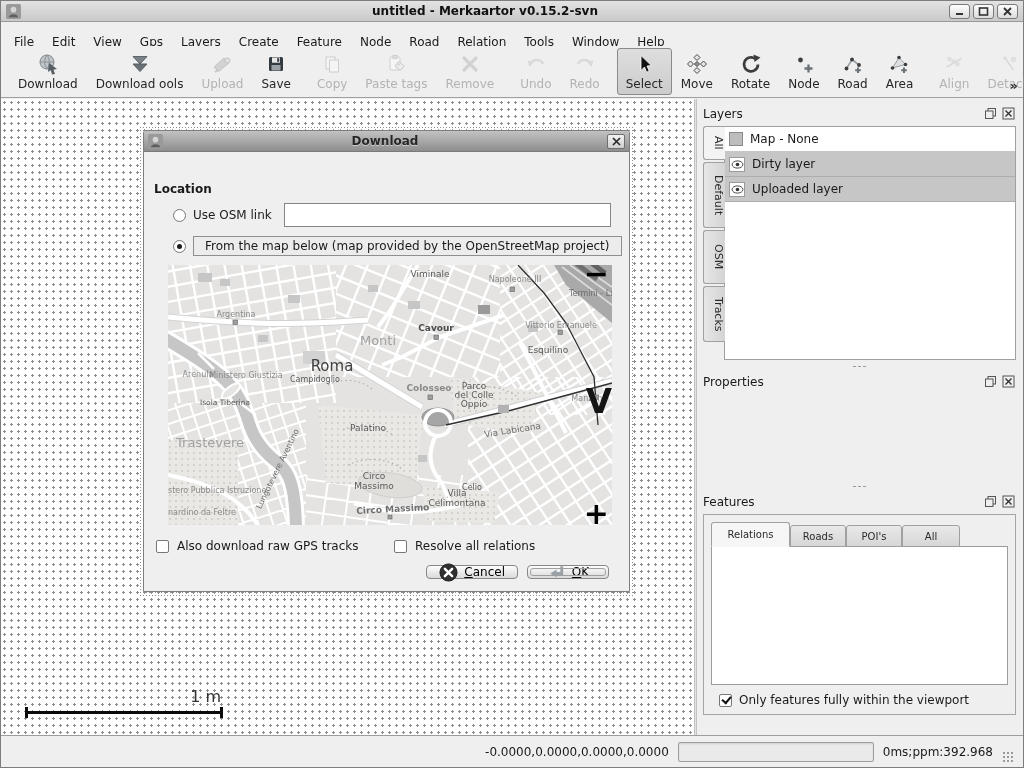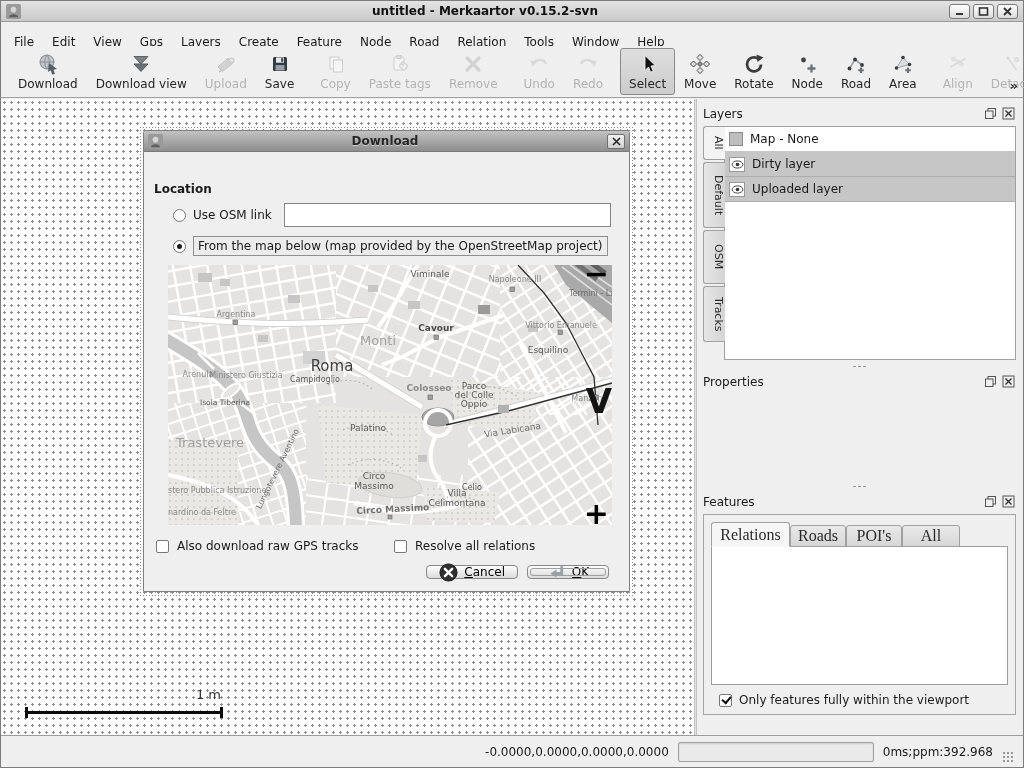--- a/index.html
+++ b/index.html
@@ -36,21 +36,21 @@
 .tbtn.active { background:linear-gradient(#dedede,#cccccc); border-color:#8a8a8a; }
 .tsep { width:1px; background:#c4c4c4; margin:5px 4px; }
 .tb-overflow { position:absolute; right:6px; bottom:8px; font-weight:bold; color:#333; font-size:13px; }
 
 
 .canvas { position:absolute; left:1px; top:99px; width:693px; bottom:33px; background:#fff;
   background-image:radial-gradient(#8d8d8d 1px, transparent 1.25px); background-size:7px 7px; }
 .scalebar { position:absolute; left:24px; top:612px; width:198px; height:3px; background:#0a0a0a; }
 .scalebar::before, .scalebar::after { content:""; position:absolute; top:-4px; width:3px; height:11px; background:#0a0a0a; }
 .scalebar::before { left:0; } .scalebar::after { right:0; }
-.scale-label { position:absolute; right:2px; top:-24px; font-size:13px; color:#333; }
+.scale-label { position:absolute; right:2px; top:-24px; font-size:16px; color:#333; }
 .vsplit { position:absolute; left:694px; top:99px; width:3px; bottom:33px; background:#e2e2e2; border-left:1px solid #c2c2c2; border-right:1px solid #c2c2c2; }
 
 
 .rightpanel { position:absolute; left:697px; top:99px; right:1px; bottom:33px; background:#efefef; padding:5px 7px 0 6px; }
 .panel-header { display:flex; align-items:center; height:19px; margin-bottom:3px; }
 .panel-title { flex:1; font-size:12px; color:#1a1a1a; }
 .ph-btn { width:14px; height:14px; margin-left:4px; display:flex; }
 .layers-body { display:flex; height:234px; }
 .vtabs { width:22px; display:flex; flex-direction:column; gap:2px; z-index:2; margin-right:-1px; }
 .vtab { writing-mode:vertical-rl; text-align:center; font-size:11px; color:#2a2a2a;
@@ -62,21 +62,21 @@
 .layer-row { display:flex; align-items:center; height:25px; padding:0 4px; gap:7px; border-bottom:1px solid #c6c6c6; background:#fff; }
 .layer-row.selected { background:#c6c6c6; border-bottom-color:#adadad; }
 .nonebox { width:14px; height:14px; background:#bdbdbd; border:1px solid #8a8a8a; }
 .eyebox { width:16px; height:15px; background:#fff; border:1px solid #9a9a9a; display:flex; align-items:center; justify-content:center; }
 .hgrip { height:12px; display:flex; align-items:center; justify-content:center; }
 .hgrip span { width:16px; height:3px; background-image:radial-gradient(#9a9a9a 1px, transparent 1.2px); background-size:5px 3px; }
 .props-body { height:86px; }
 .features-box { border:1px solid #a5a5a5; padding:7px; background:#efefef; }
 .ftabs { display:flex; height:25px; margin-bottom:-1px; position:relative; z-index:2; }
 .ftab { border:1px solid #a0a0a0; border-radius:3px 3px 0 0; background:linear-gradient(#e9e9e9,#d6d6d6);
-  display:flex; align-items:center; justify-content:center; font-size:16px; color:#2a2a2a; margin-top:3px;font-family:Liberation Serif, serif; }
+  display:flex; align-items:center; justify-content:center; font-size:10px; color:#2a2a2a; margin-top:3px; }
 .ftab.active { background:#f6f6f6; margin-top:0; border-bottom-color:#f6f6f6; }
 .ftab-0{width:79px;} .ftab-1{width:56px;} .ftab-2{width:56px;} .ftab-3{width:58px;}
 .fpane { height:139px; background:#fff; border:1px solid #9c9c9c; }
 .viewport-row { display:flex; align-items:center; gap:7px; margin:8px 0 0 8px; }
 
 
 .checkbox { width:13px; height:13px; border:1px solid #777; background:#fff; border-radius:2px; position:relative; flex:none; }
 .checkbox.checked::after { content:""; position:absolute; left:2px; top:1px; width:7px; height:4px;
   border-left:2px solid #111; border-bottom:2px solid #111; transform:rotate(-50deg); }
 .radio { width:13px; height:13px; border:1px solid #777; border-radius:50%; background:#fff; position:relative; flex:none; }
@@ -97,21 +97,21 @@
 .dialog { width:487px; background:#efefef; border:1px solid #7f7f7f; border-radius:3px 3px 0 0; position:relative; }
 .dlg-titlebar { height:21px; background:linear-gradient(#c2c2c2,#8e8e8e); border-bottom:1px solid #7a7a7a;
   border-radius:2px 2px 0 0; display:flex; align-items:center; padding:0 4px; }
 .dlg-title { flex:1; text-align:center; font-weight:bold; color:#262626; text-shadow:0 1px 0 #cdcdcd; }
 .dlg-close { width:18px; height:15px; border:1px solid #6f6f6f; border-radius:2px;
   background:linear-gradient(#f2f2f2,#cfcfcf); display:flex; align-items:center; justify-content:center; }
 .dlg-body { padding:6px 18px 8px 10px;margin-top:24px; }
 .grp-label { font-weight:bold; margin-bottom:7px; }
 .opt { display:flex; align-items:center; margin:0 0 9px 19px; min-height:16px; }
 .opt-label { margin-left:7px; white-space:nowrap; }
-.opt-label.framed { border:1px solid #8f8f8f; padding:2px 4px; background:#ececec; }
+.opt-label.framed { border:1px solid #8f8f8f; padding:2px 11px; background:#ececec; }
 .combo { flex:1; margin-left:12px; height:24px; border:1px solid #858585; border-radius:2px;
   background:linear-gradient(#fcfcfc,#ebebeb); display:flex; align-items:center; padding-left:6px; }
 .combo-text { flex:1; }
 .combo-arrow { width:22px; border-left:1px solid #bdbdbd; align-self:stretch; display:flex; align-items:center; justify-content:center; }
 .osm-input { flex:1; margin-left:12px; height:24px; border:1px solid #858585; background:#fff; font:inherit; padding:0 4px; }
 .map-box { width:444px; height:260px; margin:2px 0 0 14px; position:relative; background:#eeedeb; overflow:hidden; }
 .map-zoom { position:absolute; right:3px; font-weight:bold; font-size:30px; line-height:20px; color:#000; font-family:"DejaVu Sans",sans-serif; }
 .map-zoom.out { top:-1px; } .map-zoom.in { bottom:1px; }
 .dlg-checks { display:flex; margin:14px 0 0 2px; }
 .dlg-check { display:flex; align-items:center; gap:8px; }
@@ -186,21 +186,21 @@
         </span>
         <span class="tlabel">Download</span>
       </div>
       <div class="tbtn ">
         <span class="ticon">
           <svg width="22" height="22" viewBox="0 0 22 22">
             <path d="M4,3.5 h14 l-7,7.5 z" fill="#7b8287" stroke="#5f666b"></path>
             <path d="M4,11 h14 l-7,7.5 z" fill="#6b7277" stroke="#565d62"></path>
           </svg>
         </span>
-        <span class="tlabel">Download view</span>
+        <span class="tlabel">Download ools</span>
       </div>
       <div class="tbtn disabled">
         <span class="ticon">
           <svg width="22" height="22" viewBox="0 0 22 22">
             <path d="M3,14 L13,5 l4.5,5.5 -10,8z" fill="#a8adb1" stroke="#83898d"></path>
             <circle cx="16.5" cy="7.5" r="2.6" fill="#cbcfd2" stroke="#83898d"></circle>
             <path d="M4,19l3-2" stroke="#83898d" stroke-width="1.6"></path>
           </svg>
         </span>
         <span class="tlabel">Upload</span>

